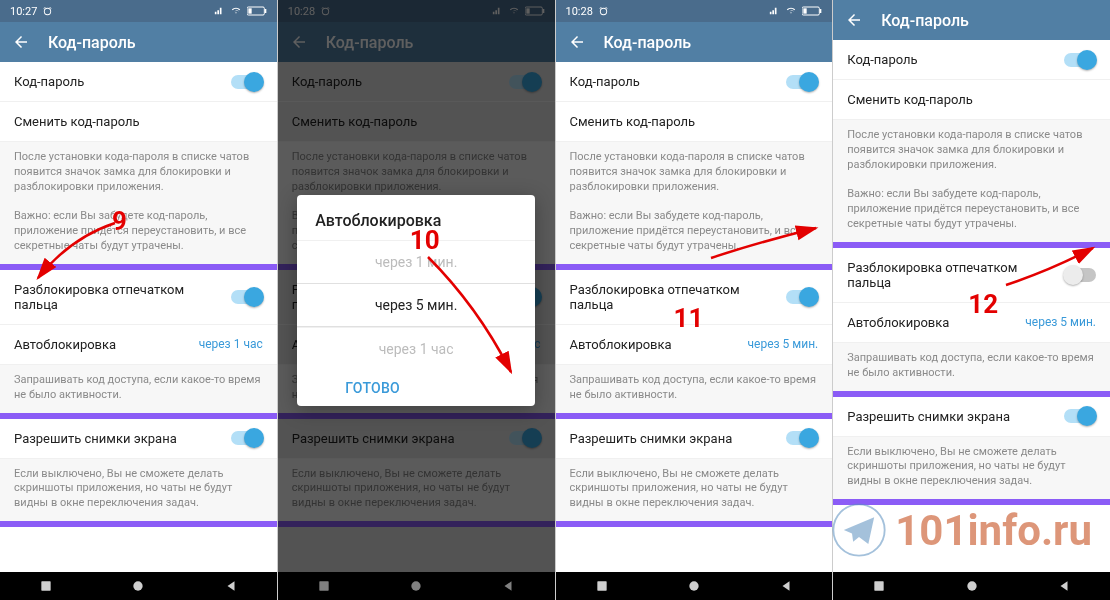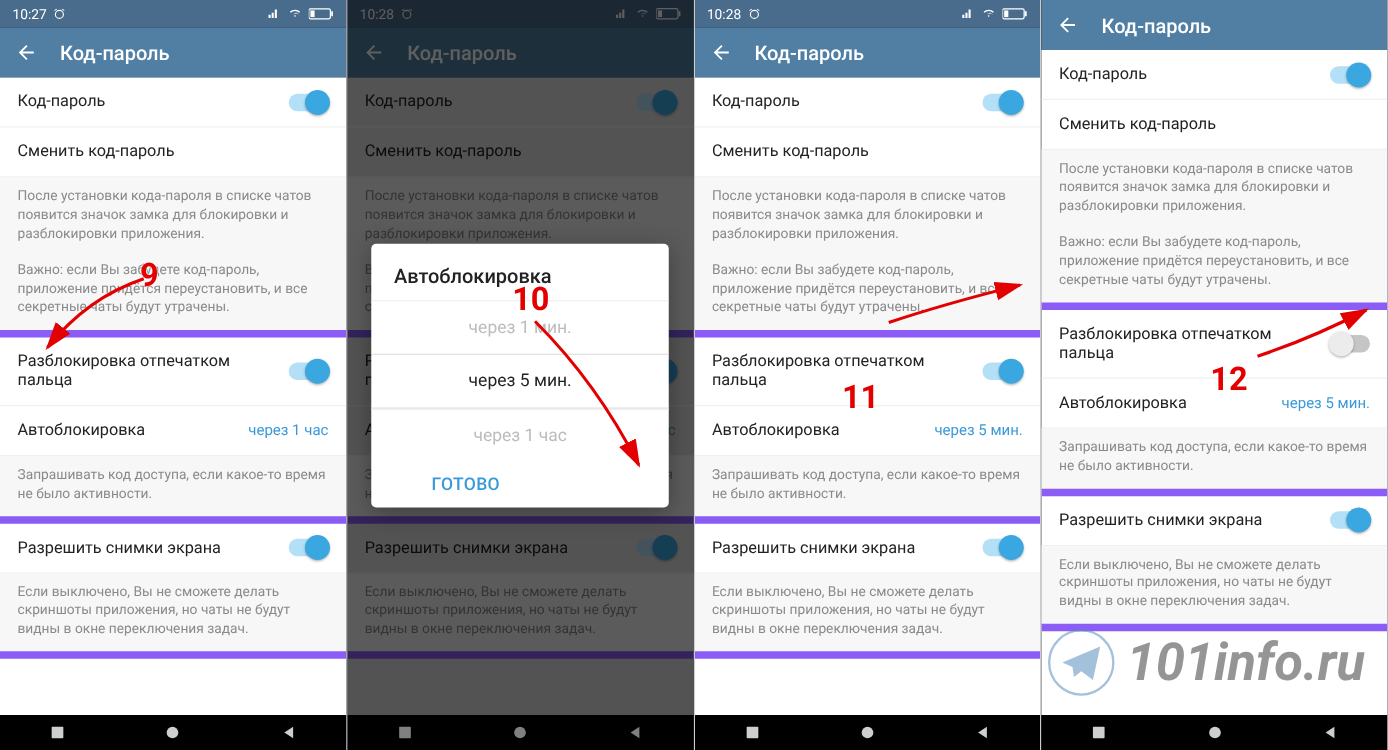--- a/index.html
+++ b/index.html
@@ -30,21 +30,21 @@
   .overlay { position:absolute; inset:0; background:rgba(0,0,0,.38); display:flex; align-items:center; justify-content:center; }
   .dialog { width: 86%; background:#fff; border-radius:4px; overflow:hidden; box-shadow:0 4px 20px rgba(0,0,0,.3); }
   .dialog-title { padding: 16px 18px 10px; font-size: 16px; color:#222; font-weight:500; }
   .opt { padding: 13px 0; text-align:center; font-size: 14px; color:#bcbcbc; border-top:1px solid #f0f0f0; }
   .opt.sel { color:#222; border-top:1px solid #e0e0e0; border-bottom:1px solid #e0e0e0; }
   .dialog-actions { display:flex; justify-content:flex-start; padding: 10px 16px; margin-left: 32px; }
   .dialog-btn { color:#3a9ad9; font-size:14px; font-weight:500; letter-spacing:.3px; }
   .annot { position:absolute; color:#e30000; font-size:26px; font-weight:bold; pointer-events:none; text-shadow:0 0 2px #fff; }
   .arrow { position:absolute; pointer-events:none; }
   .watermark { position:absolute; right:18px; bottom:42px; display:flex; align-items:center; gap:8px; opacity:.55; }
-  .watermark .txt { font-size:42px; font-weight:bold; color:#404040; font-style:italic; }
+  .watermark .txt { font-size:42px; font-weight:bold; color:#c2410c; }
   .watermark svg { width:56px; height:56px; }
 </style>
 </head>
 <body>
 
 <div class="container">
 
   <div class="phone">
     <div class="statusbar">
       <div class="left">

